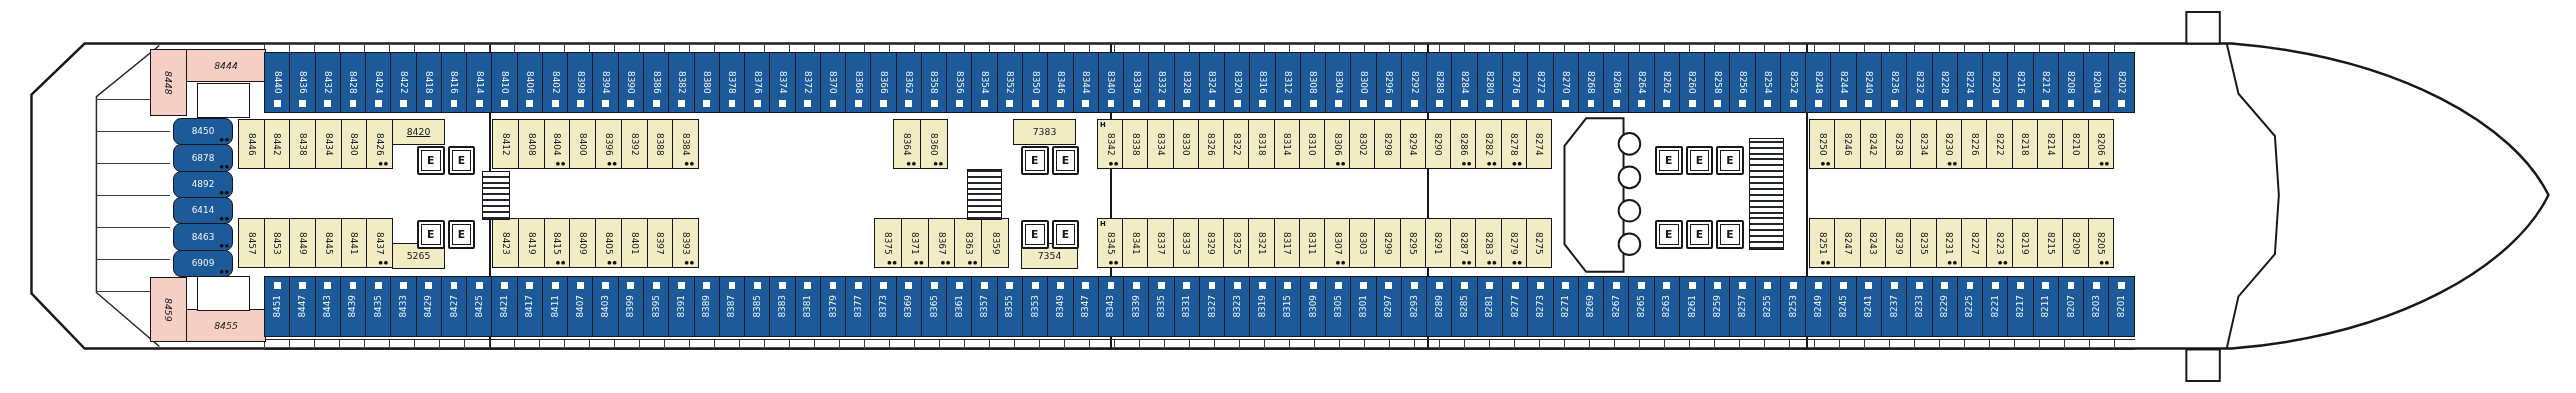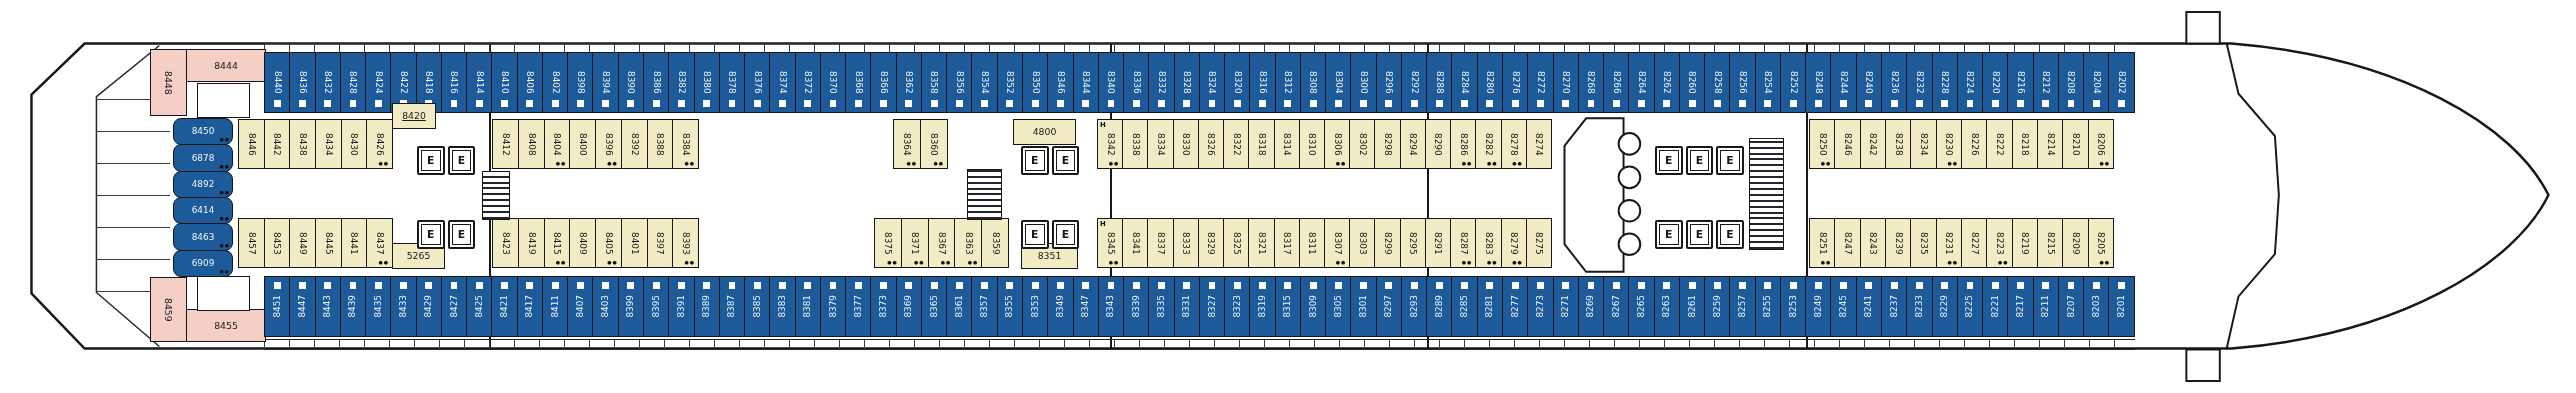--- a/index.html
+++ b/index.html
@@ -9,21 +9,21 @@
 
   
   .row{position:absolute;display:flex;align-items:stretch;box-sizing:border-box;z-index:3;}
   .cabin{flex:1 1 0;position:relative;display:flex;align-items:center;justify-content:center;
          border:1px solid #14161a;margin-left:-1px;box-sizing:border-box;
          font-size:8.9px;line-height:1;cursor:default;}
   .cabin:first-child{margin-left:0;}
   .cabin span.num{pointer-events:none;}
   .blue{background:#1d5a99;color:#eef4fb;}
   .cream{background:#f1ecc3;color:#17181c;}
-  .pinkc{background:#f6cfc4;color:#17181c;}
+  .pinkc{background:#f6cfc4;color:#17181c;font-style:italic;}
 
   
   .v  .num{writing-mode:vertical-rl;}
   .vb .num{writing-mode:vertical-rl;transform:rotate(180deg);}
 
   
   .sq-b::after,.sq-t::after{content:"";position:absolute;left:50%;margin-left:-3.4px;
         width:6.9px;height:6.9px;background:#fff;}
   .sq-b::after{bottom:4.9px;}
   .sq-t::after{top:4.9px;}
@@ -599,21 +599,21 @@
         <span class="num">8434</span>
       </div>
       <div class="cabin cream v">
         <span class="num">8430</span>
       </div>
       <div class="cabin cream v">
         <span class="num">8426</span>
         <span class="dots">●●</span>
       </div>
     </div>
-  <div class="wide cream" style="left:392px;top:103px;width:44px;height:25.6px;text-decoration:underline;">
+  <div class="wide cream" style="left:392px;top:119px;width:53px;height:25.6px;text-decoration:underline;">
     <span class="num">8420</span>
     </div>
   <div class="row" style="left:492px;top:119px;width:207px;height:50px;">
       <div class="cabin cream v">
         <span class="num">8412</span>
       </div>
       <div class="cabin cream v">
         <span class="num">8408</span>
       </div>
       <div class="cabin cream v">
@@ -642,21 +642,21 @@
       <div class="cabin cream v">
         <span class="num">8364</span>
         <span class="dots">●●</span>
       </div>
       <div class="cabin cream v">
         <span class="num">8360</span>
         <span class="dots">●●</span>
       </div>
     </div>
   <div class="wide cream" style="left:1013px;top:119px;width:63px;height:25.6px;">
-    <span class="num">4800</span>
+    <span class="num">7383</span>
     </div>
   <div class="row" style="left:1097px;top:119px;width:455px;height:50px;">
       <div class="cabin cream v">
         <span class="num">8342</span>
         <span class="dots">●●</span>
         <span class="hmark">H</span>
       </div>
       <div class="cabin cream v">
         <span class="num">8338</span>
       </div>
@@ -823,21 +823,21 @@
       </div>
       <div class="cabin cream v">
         <span class="num">8363</span>
         <span class="dots">●●</span>
       </div>
       <div class="cabin cream v">
         <span class="num">8359</span>
       </div>
     </div>
   <div class="wide cream" style="left:1021px;top:243px;width:57px;height:25.6px;">
-    <span class="num">8351</span>
+    <span class="num">7354</span>
     </div>
   <div class="row" style="left:1097px;top:218px;width:455px;height:50px;">
       <div class="cabin cream v">
         <span class="num">8345</span>
         <span class="dots">●●</span>
         <span class="hmark">H</span>
       </div>
       <div class="cabin cream v">
         <span class="num">8341</span>
       </div>

